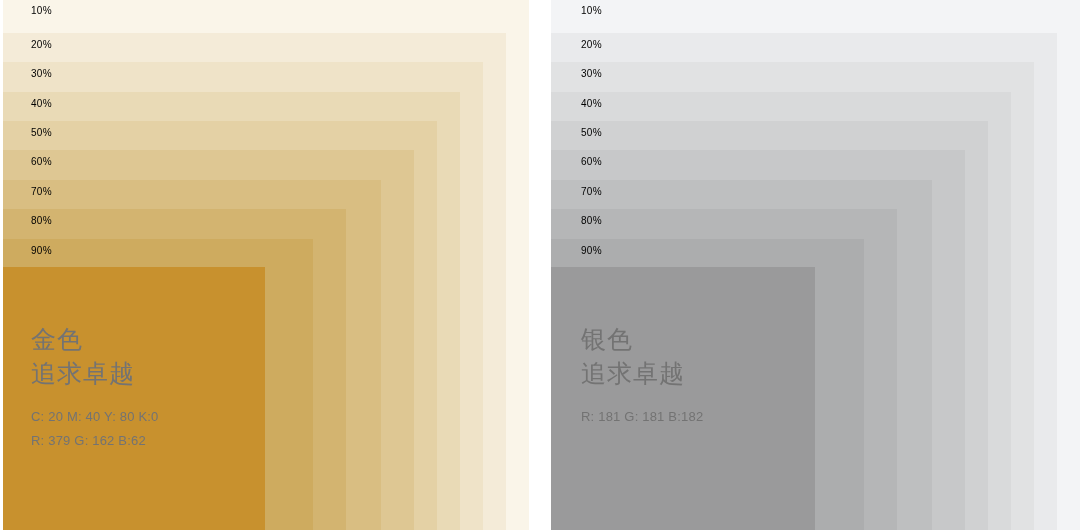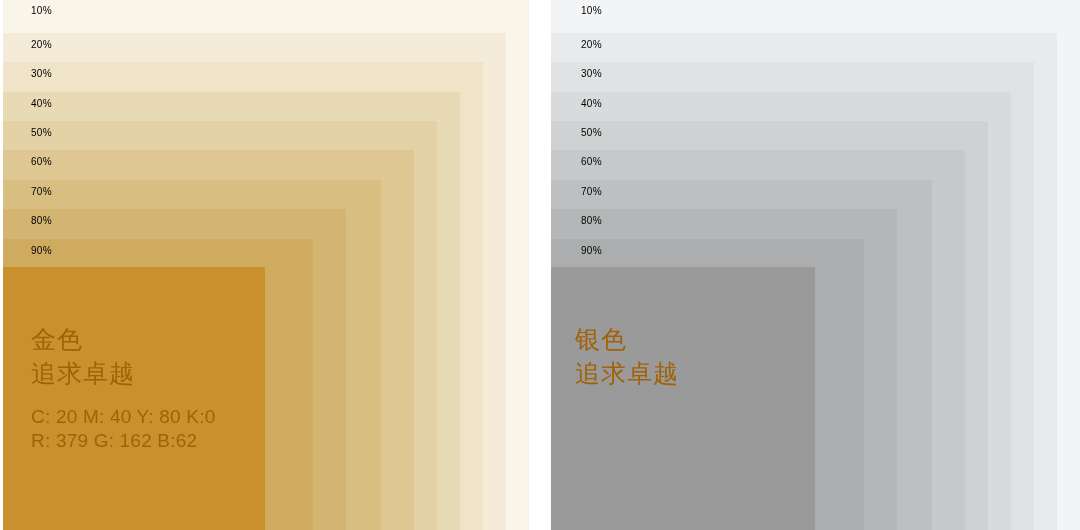--- a/index.html
+++ b/index.html
@@ -24,35 +24,35 @@
     letter-spacing:0.3px;
     color:#000000;
     white-space:nowrap;
     line-height:1;
   }
   #panel-gold .pct{left:28px;}
   #panel-silver .pct{left:30px;}
 
   .infoblock{
     position:absolute;
-    color:#a16207;
+    color:#737373;
     white-space:nowrap;
   }
   #panel-gold .infoblock{left:28px;top:322px;}
-  #panel-silver .infoblock{left:24px;top:322px;}
+  #panel-silver .infoblock{left:30px;top:322px;}
 
   .title-cn{
     font-size:25px;
     line-height:34px;
     font-weight:400;
     letter-spacing:1px;
   }
   .specs{margin-top:15px;}
   .spec-line{
-    font-size:19px;
+    font-size:13px;
     line-height:24px;
     letter-spacing:0.2px;
   }
 </style>
 </head>
 <body>
 
 <div id="stage">
 
   <div class="panel" id="panel-gold">
@@ -107,17 +107,18 @@
     <div class="pct" style="top: 128px;">50%</div>
     <div class="pct" style="top: 157px;">60%</div>
     <div class="pct" style="top: 187px;">70%</div>
     <div class="pct" style="top: 216px;">80%</div>
     <div class="pct" style="top: 246px;">90%</div>
 
     <div class="infoblock">
       <div class="title-cn">银色</div>
       <div class="title-cn">追求卓越</div>
       <div class="specs">
+        <div class="spec-line">R: 181 G: 181 B:182</div>
       </div>
     </div>
   </div>
 
 </div>
 
 </body></html>

